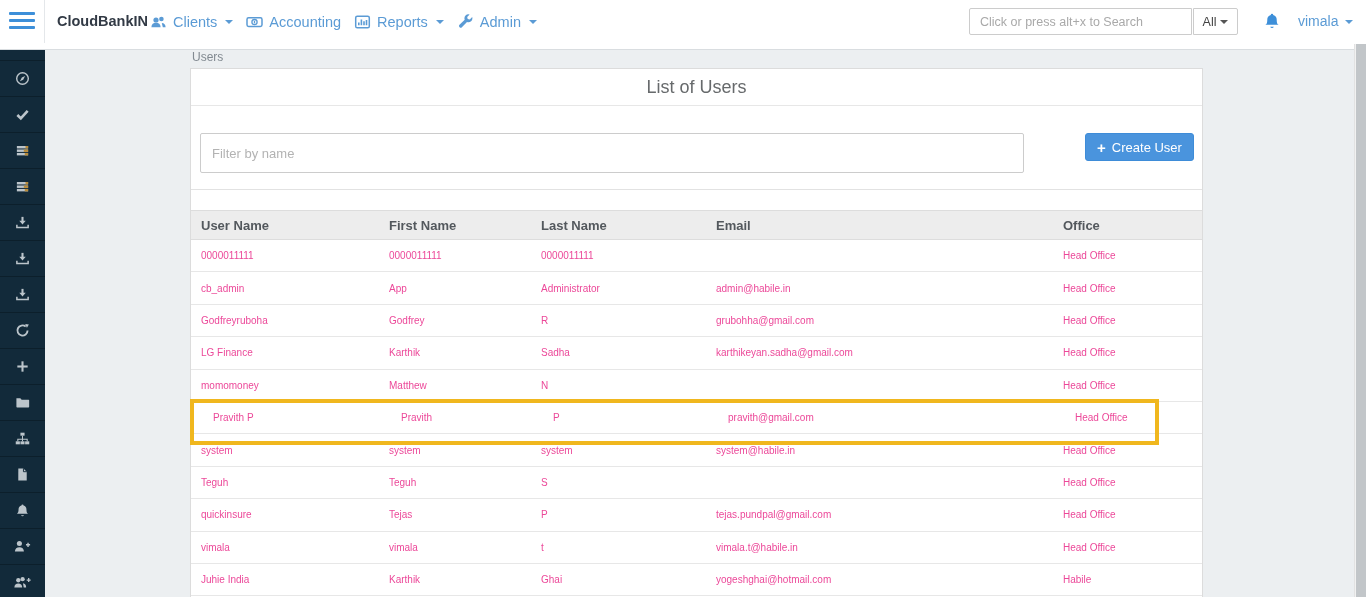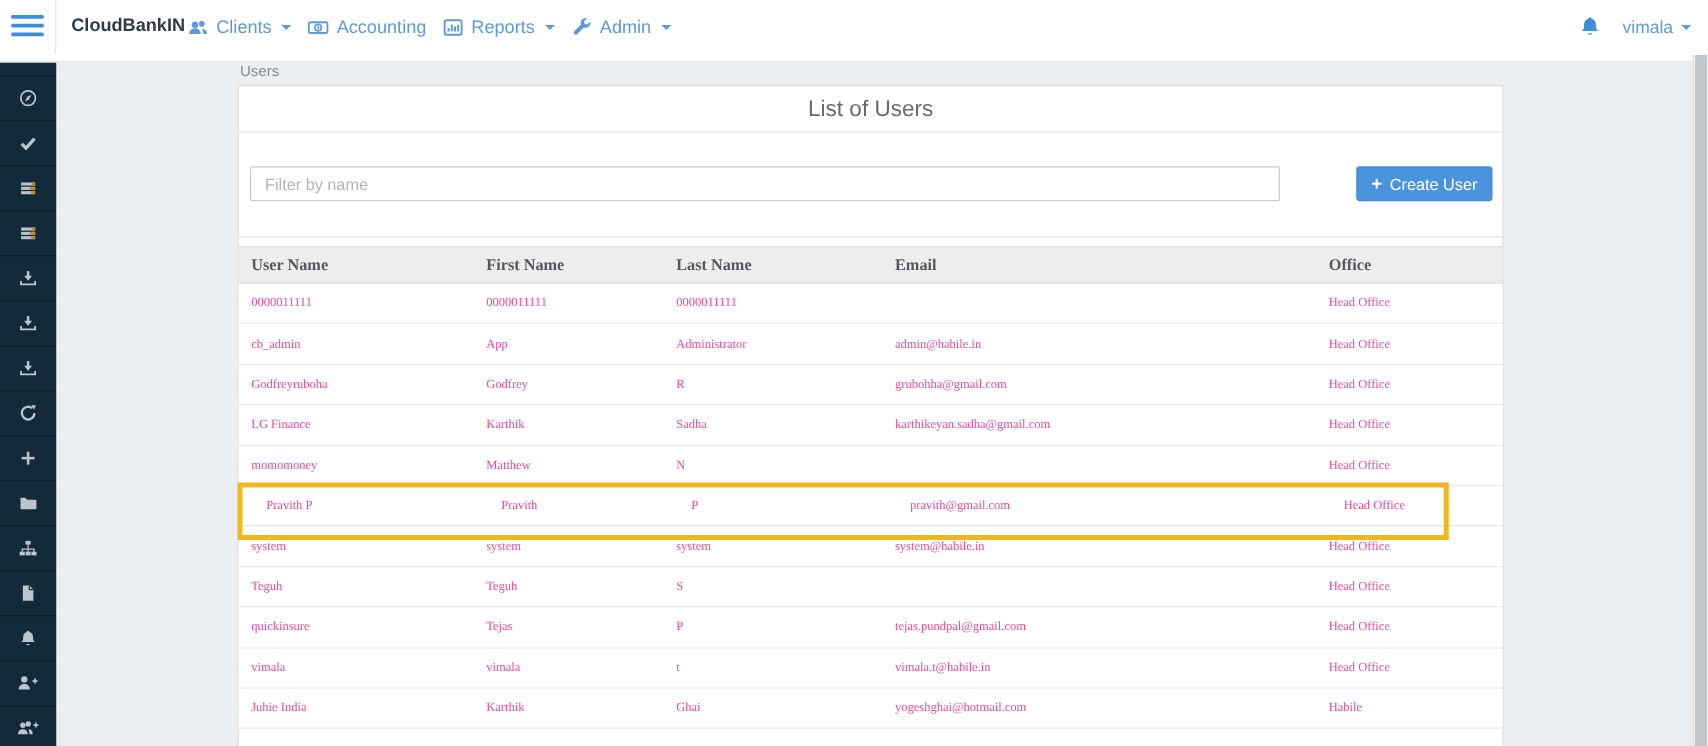--- a/index.html
+++ b/index.html
@@ -34,27 +34,27 @@
 
   
   .main { position:absolute; left:45px; top:44px; right:0; bottom:0; }
   .breadcrumb { position:absolute; left:147px; top:6px; font-size:12px; color:#828a91; }
   .vscroll { position:absolute; right:0; top:44px; width:12px; bottom:0; background:#f1f1f1; border-left:1px solid #e2e2e2; z-index:30; }
   .vscroll .thumb { position:absolute; left:1px; top:0; width:10px; height:100%; background:#c2c6c9; cursor:pointer; }
 
   .panel { position:absolute; left:145px; top:24px; width:1013px; height:545px; background:#fff; border:1px solid #dcdcdc; }
   .panel-heading { height:37px; padding:8px 15px; font-size:18px; color:#676a6c; border-bottom:1px solid #e7e7e7;text-align:center; }
   .panel-filter { position:relative; height:84px; border-bottom:1px solid #e2e2e2; }
-  .filter-input { position:absolute; left:9px; top:27px; width:824px; height:28px; border:1px solid #ccc; border-radius:2px; padding:0 11px; font-size:13px; color:#a21caf; outline:none; }
+  .filter-input { position:absolute; left:9px; top:27px; width:824px; height:40px; border:1px solid #ccc; border-radius:2px; padding:0 11px; font-size:13px; color:#a21caf; outline:none; }
   .filter-input::placeholder { color:#b3b3b3; }
   .create-btn { position:absolute; left:894px; top:27px; width:109px; height:28px; background:var(--accent,#4a94dd); border:1px solid #3e8cd8; border-radius:3px; color:#fff; font-size:13px; display:flex; align-items:center; justify-content:center; gap:6px; cursor:pointer; font-family:"Liberation Sans",sans-serif; }
   .create-btn .plus { font-size:15px; font-weight:bold; line-height:1; }
 
   
-  .table-wrap { margin-top:7px;font-family:Liberation Serif, serif; }
+  .table-wrap { margin-top:20px; }
   .trow { display:grid; grid-template-columns:188px 152px 175px 347px 1fr; align-items:center; }
   .thead { height:30px; background:#ededed; border-top:1px solid #ddd; border-bottom:1px solid #ddd; color:#53585d; font-weight:bold; font-size:13px; }
   .tbody-row { height:32.4px; border-bottom:1px solid #e7e7e7; color:#ec4899; font-size:10px; background:#fff; }
   .trow > div { padding-left:10px; overflow:hidden; white-space:nowrap; }
   .tbody-row.highlight { position:relative;padding-left:12px; }
   .tbody-row.highlight::after { content:""; position:absolute; left:-1px; top:-3px; width:961px; height:38px; border:4px solid var(--gold,#f0b71e); pointer-events:none; z-index:5; }
 </style>
 </head>
 <body>
 
@@ -104,20 +104,27 @@
         <a class="nav-item">
           <span class="icon">
             <svg viewBox="0 0 16 16">
               <path d="M14.7 3.1 a4 4 0 0 1 -5.2 4.9 L4.4 13.2 a1.7 1.7 0 0 1 -2.4 -2.4 L7.2 5.7 a4 4 0 0 1 4.9 -5.2 L9.7 2.9 l.5 2.1 2.1 .5 Z" fill="currentColor"></path>
             </svg>
           </span>
           <span>Admin</span>
           <span class="caret"></span>
         </a>
       </div>
+    <div class="search-group">
+      <input class="search-input" placeholder="Click or press alt+x to Search" style="">
+      <button class="scope-btn">
+        <span>All</span>
+        <span class="caret"></span>
+      </button>
+    </div>
     <div class="nav-bell"><svg viewBox="0 0 16 16">
           <path d="M8 1.6 a1.1 1.1 0 0 1 1.1 1.1 c2.1 .5 3.1 2.2 3.1 4.1 0 3.2 .7 3.9 1.7 4.6 H2.1 c1 -.7 1.7 -1.4 1.7 -4.6 0 -1.9 1 -3.6 3.1 -4.1 A1.1 1.1 0 0 1 8 1.6 Z" fill="currentColor"></path>
           <path d="M6.4 13 a1.7 1.7 0 0 0 3.2 0 Z" fill="currentColor"></path>
         </svg></div>
     <div class="nav-user">
       <span>vimala</span>
       <span class="caret"></span>
     </div>
   </div>
 

